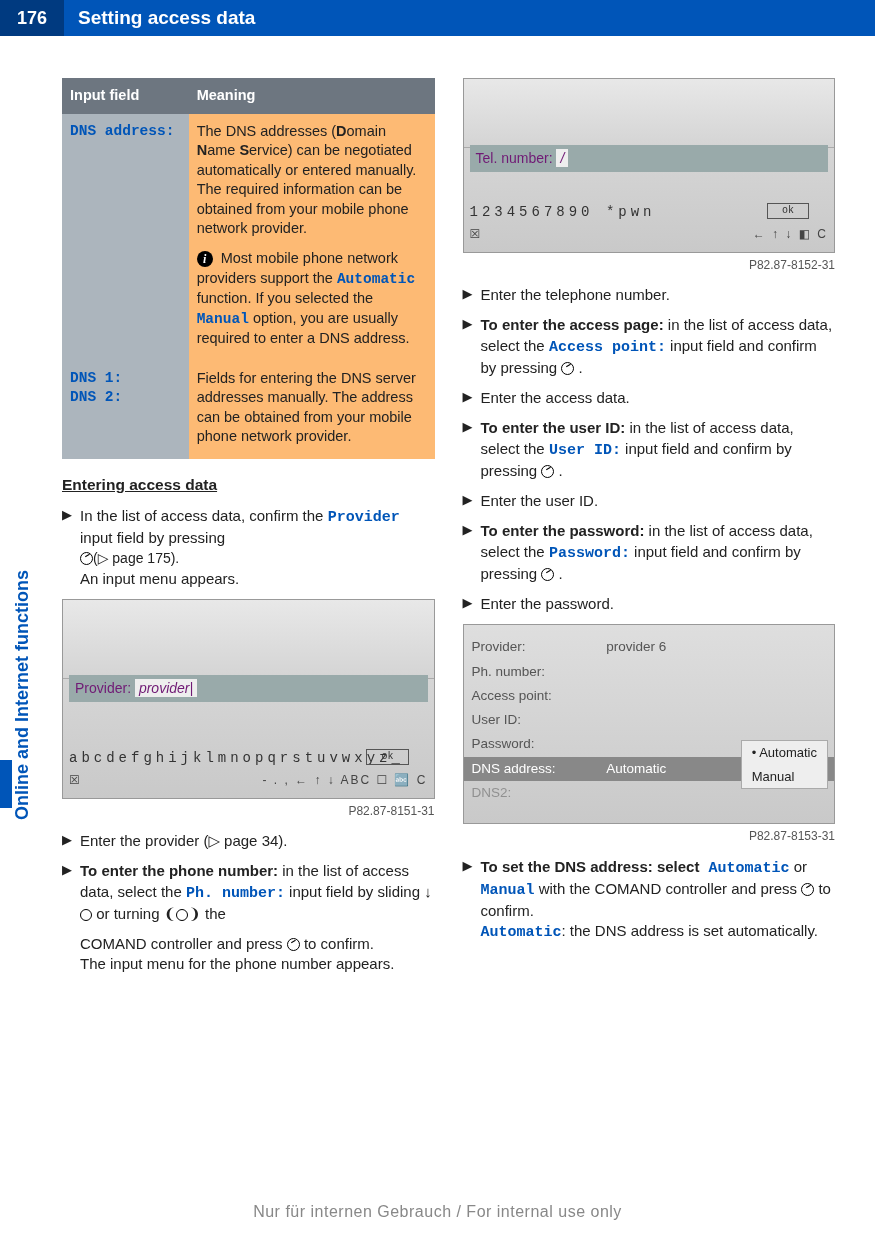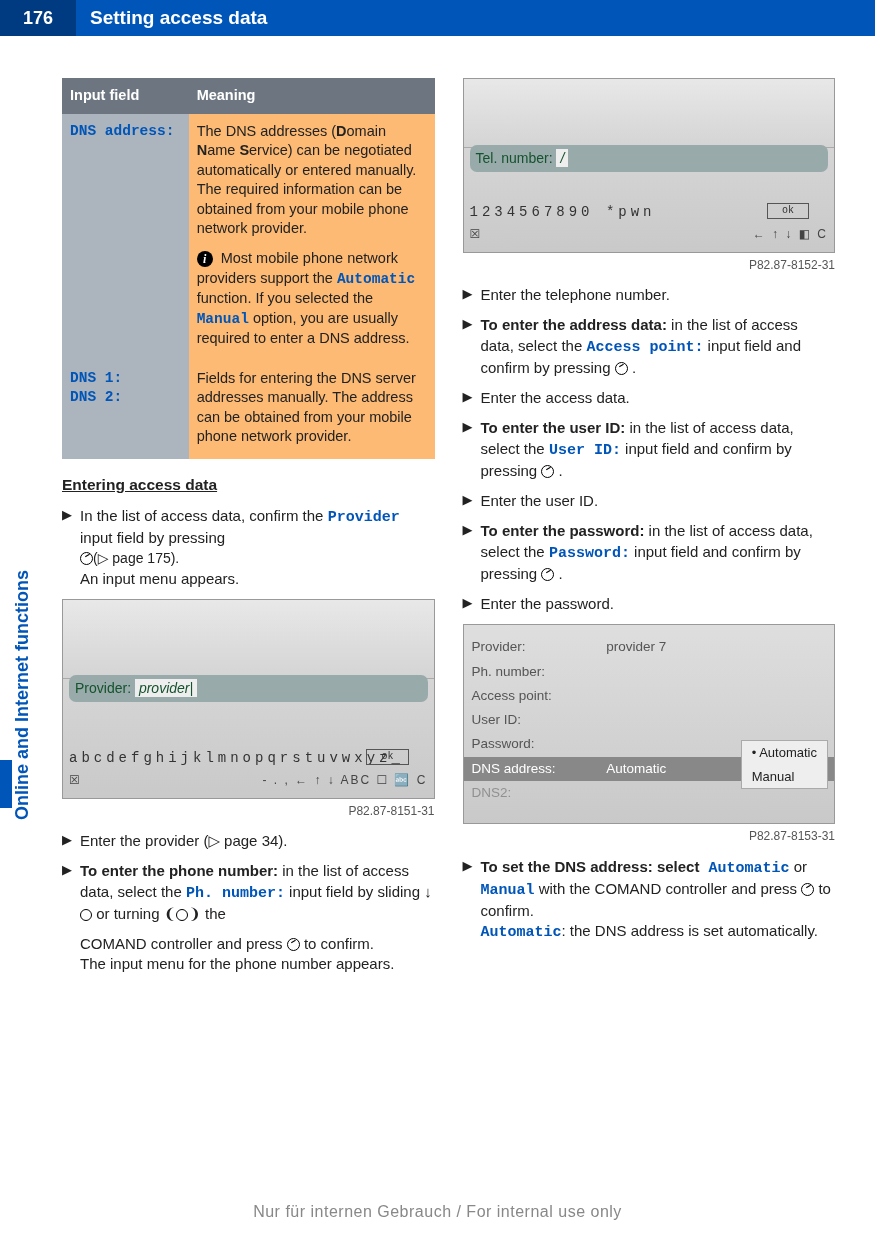--- a/index.html
+++ b/index.html
@@ -17,21 +17,21 @@
     background: #0055b8;
     color: #fff;
     height: 36px;
     width: 100%;
     display: flex;
     align-items: center;
   }
   .page-number {
     background: #003a80;
     color: #fff;
-    width: 76px;
+    width: 64px;
     height: 36px;
     display: flex;
     align-items: center;
     justify-content: center;
     font-weight: bold;
     font-size: 18px;
   }
   .header-title {
     font-weight: bold;
     font-size: 19px;
@@ -151,24 +151,24 @@
     height: 40%;
     background: linear-gradient(#e8e8e8, #d4d4d4);
     border-bottom: 1px solid #aaa;
   }
   .image-placeholder .fieldrow {
     position: absolute;
     left: 6px;
     right: 6px;
     top: 38%;
     background: #9aa;
-    color: #14532d;
+    color: #701a75;
     padding: 4px 6px;
     font-size: 14px;
-    border-radius: 7px;
+    border-radius: 0;
   }
   .image-placeholder .fieldrow .fv {
     background: #eee;
     padding: 1px 4px;
     font-style: italic;
   }
   .kbrow {
     position: absolute;
     left: 6px;
     right: 6px;
@@ -369,21 +369,21 @@
   <div class="img-caption block">P82.87-8152-31</div>
 
   <div class="step block">
     <div class="step-marker">▶</div>
     <div class="step-body">Enter the telephone number.</div>
   </div>
 
   <div class="step block">
     <div class="step-marker">▶</div>
     <div class="step-body">
-      <b>To enter the address data:</b><span> in the list of access data, select the </span><span class="mono">Access point:</span><span> input field and confirm by pressing </span><span class="controller-icon"></span><span> .</span>
+      <b>To enter the access page:</b><span> in the list of access data, select the </span><span class="mono">Access point:</span><span> input field and confirm by pressing </span><span class="controller-icon"></span><span> .</span>
     </div>
   </div>
 
   <div class="step block">
     <div class="step-marker">▶</div>
     <div class="step-body">Enter the access data.</div>
   </div>
 
   <div class="step block">
     <div class="step-marker">▶</div>
@@ -406,21 +406,21 @@
 
   <div class="step block">
     <div class="step-marker">▶</div>
     <div class="step-body">Enter the password.</div>
   </div>
 
   <div class="image-placeholder img3 list-img block">
     <div style="height:10px"></div>
     <div class="li-row">
         <span class="lab">Provider:</span>
-        <span>provider 7</span>
+        <span>provider 6</span>
       </div>
     <div class="li-row">
         <span class="lab">Ph. number:</span>
         <span></span>
       </div>
     <div class="li-row">
         <span class="lab">Access point:</span>
         <span></span>
       </div>
     <div class="li-row">

